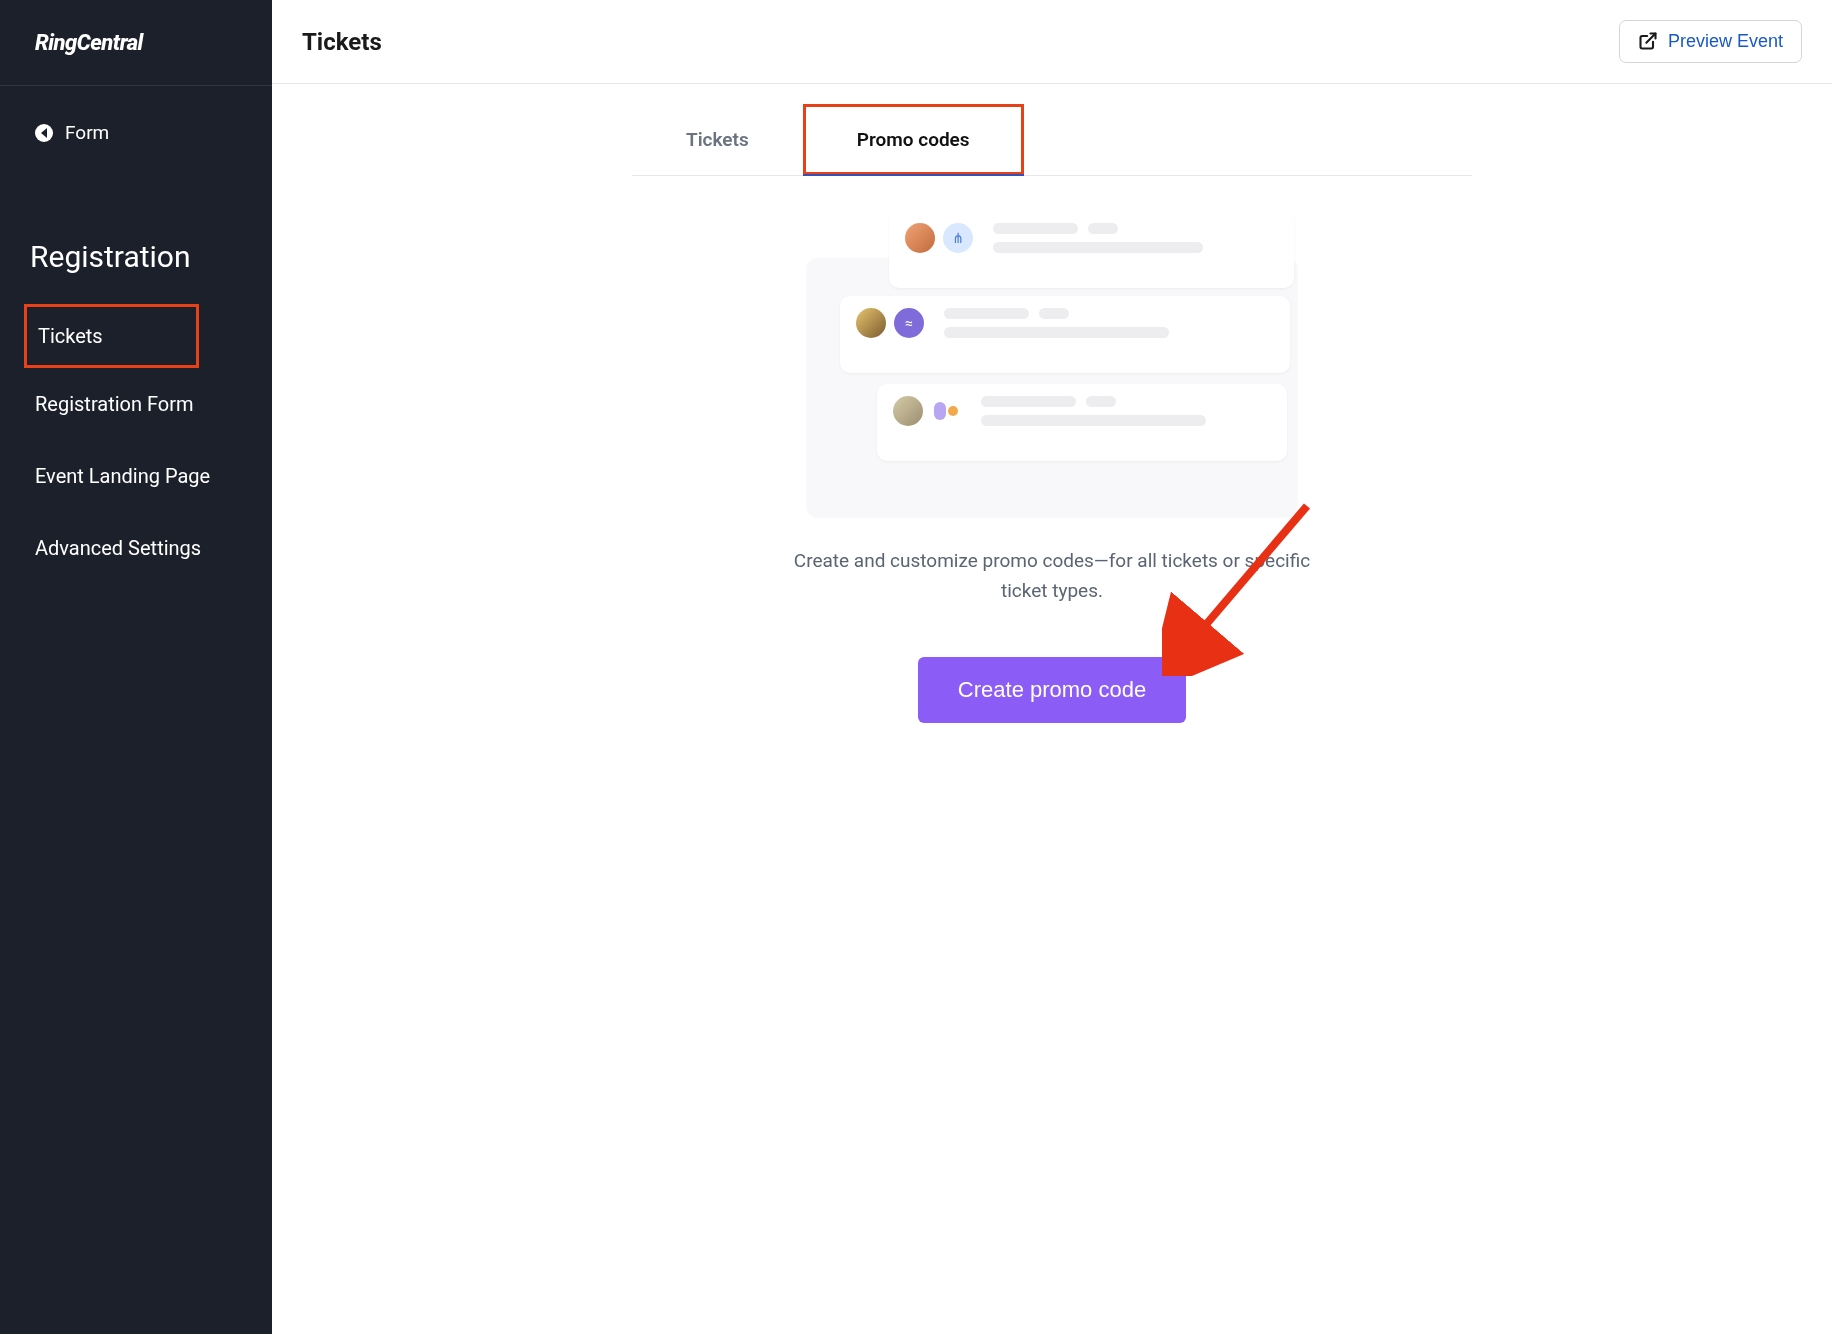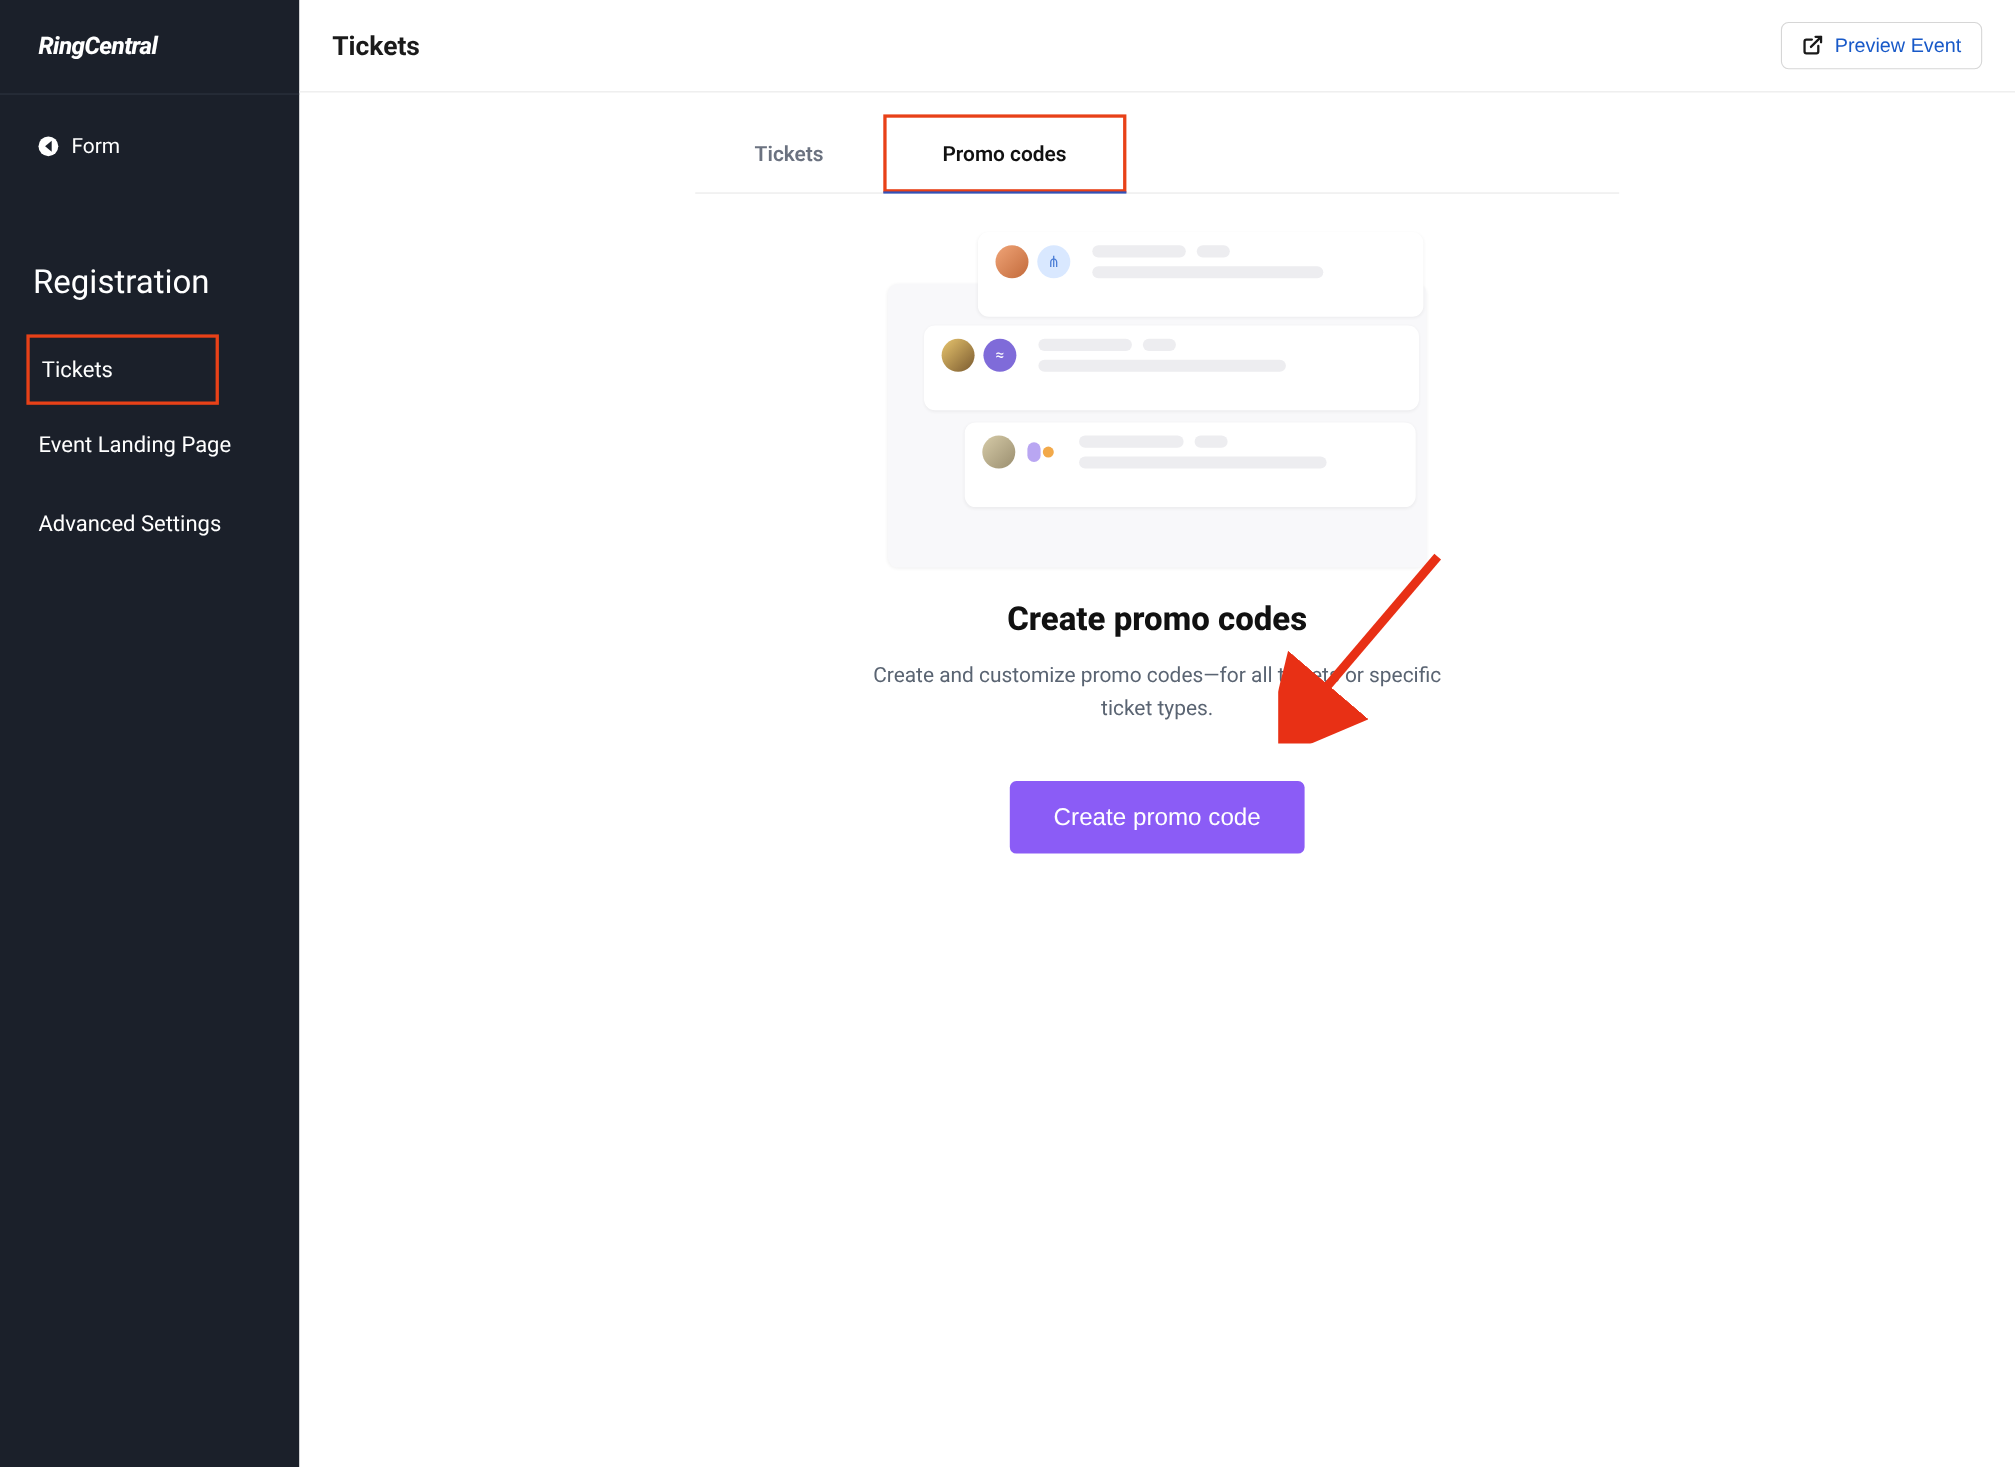--- a/index.html
+++ b/index.html
@@ -312,20 +312,23 @@
   <div class="back-link">
     <span class="back-circle">
       <span class="back-arrow"></span>
     </span>
     <span>Form</span>
   </div>
   <div class="section-title">Registration</div>
 
   <div class="nav-item highlighted">
     <span>Tickets</span>
+  </div>
+  <div class="nav-item">
+    <span>Registration Form</span>
   </div>
   <div class="nav-item">
     <span>Event Landing Page</span>
   </div>
   <div class="nav-item">
     <span>Advanced Settings</span>
   </div>
 </aside>
 
 <main class="main">
@@ -394,21 +397,20 @@
               <div class="illus-line-row">
                 <div class="illus-pill" style="width:95px;"></div>
                 <div class="illus-pill" style="width:30px;"></div>
               </div>
               <div class="illus-pill" style="width:225px;"></div>
             </div>
           </div>
         </div>
       </div>
       
-      <h2 class="hero-title">Create promo codes</h2>
       <p class="hero-desc">Create and customize promo codes—for all tickets or specific ticket types.</p>
       <button class="cta-btn">
         <span>Create promo code</span>
       </button>
       
       <svg class="arrow-annotation" width="160" height="180" viewBox="0 0 160 180">
         <defs>
           <marker id="arrowhead" markerWidth="12" markerHeight="12" refX="3" refY="6" orient="auto">
             <polygon points="0 0, 12 6, 0 12" fill="#e83015"></polygon>
           </marker>

